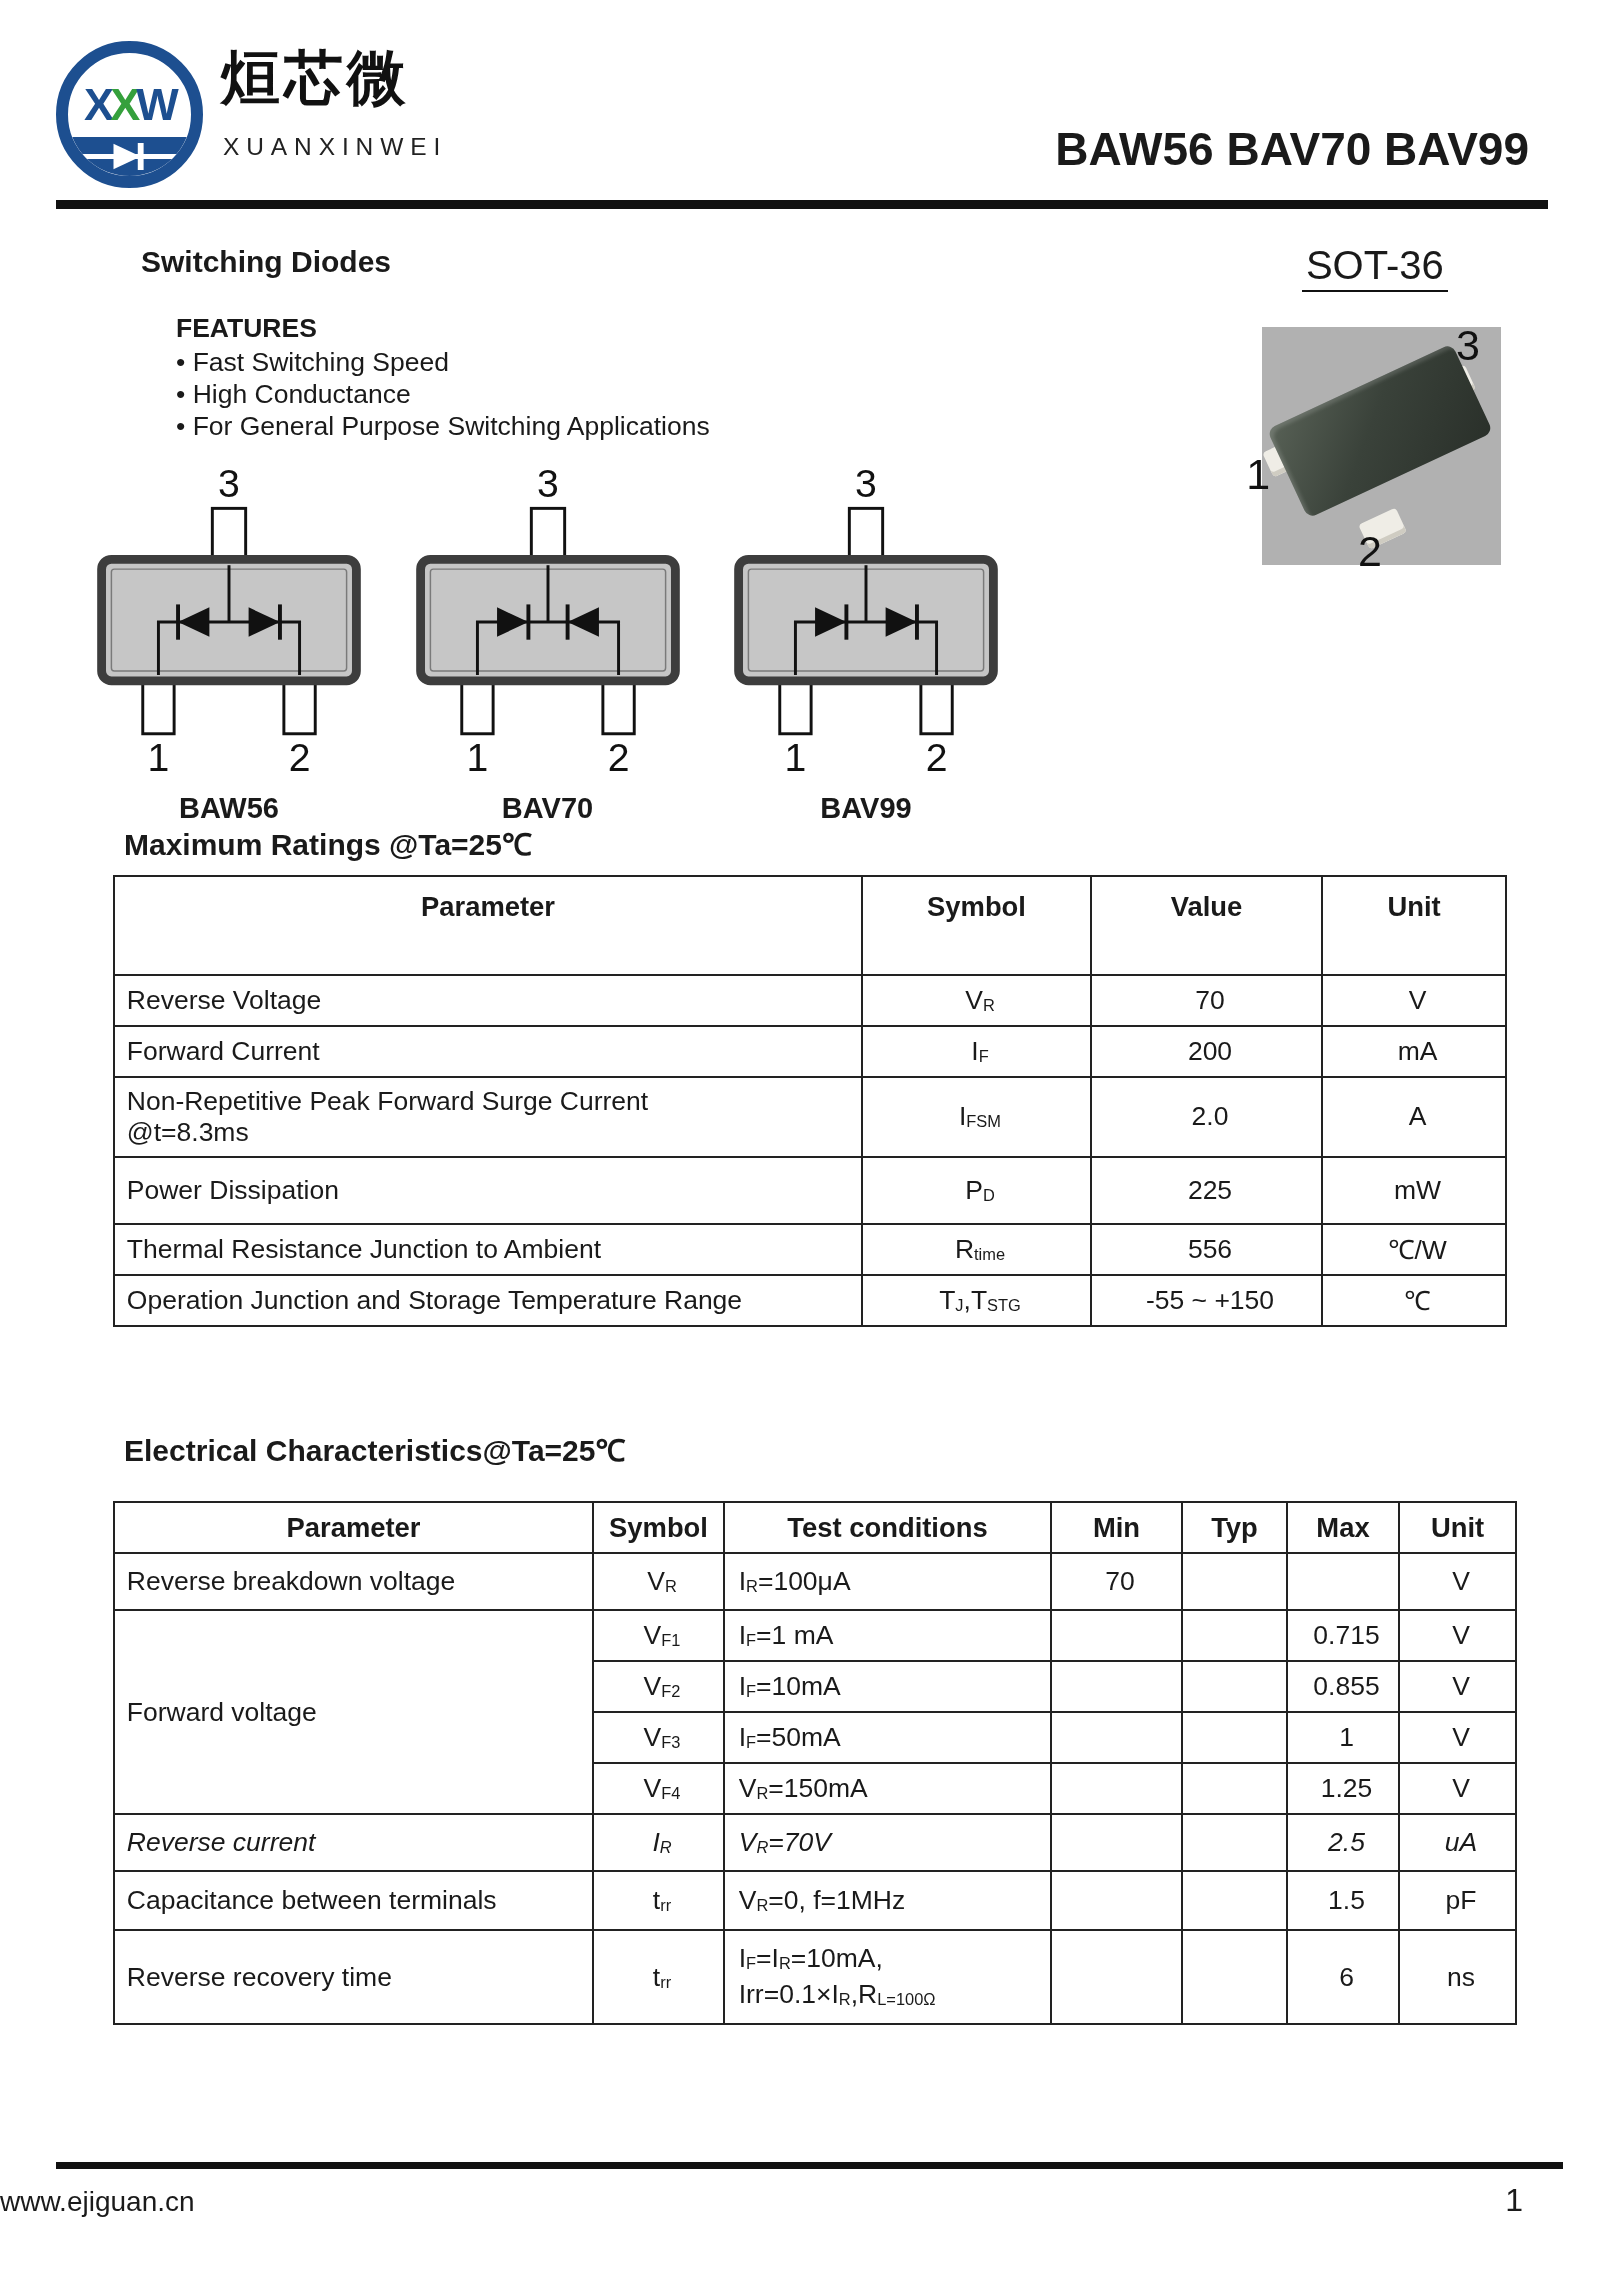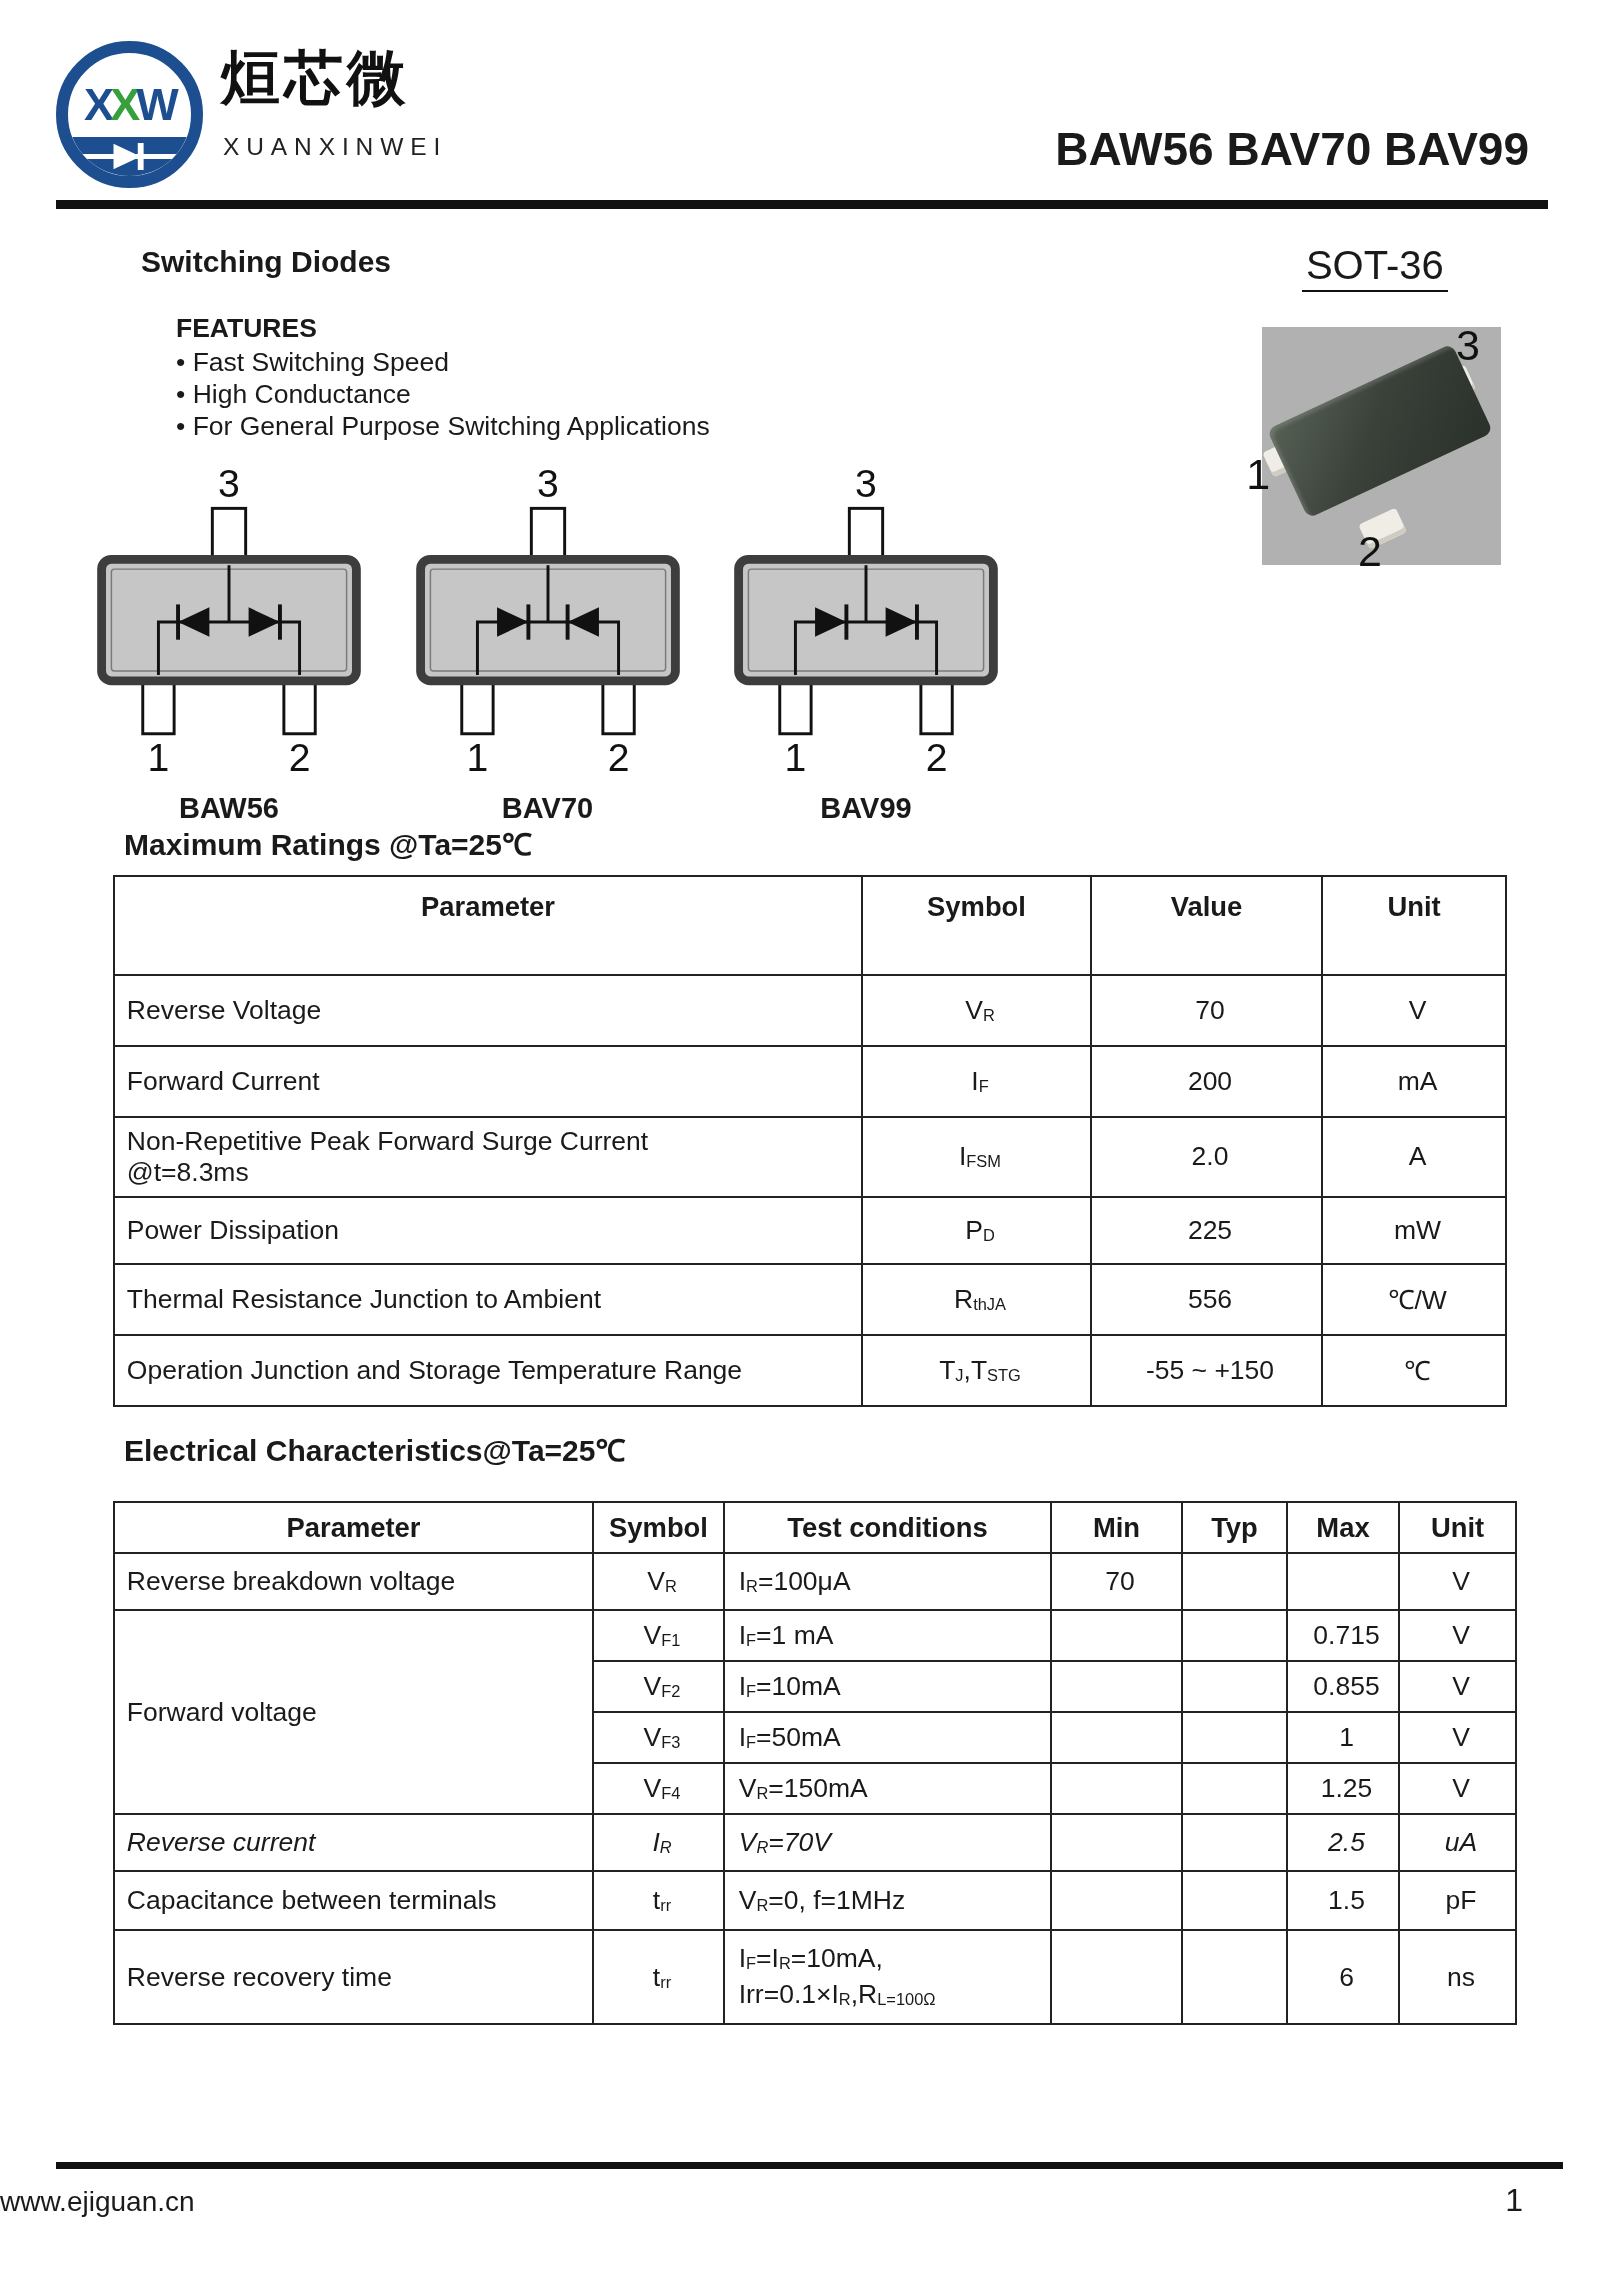--- a/index.html
+++ b/index.html
@@ -59,21 +59,21 @@
 
   
   table{border-collapse:collapse;table-layout:fixed;font-size:26.5px;}
   th,td{border:2px solid #222;overflow:hidden;}
   table{border:2.9px solid #222;}
   sub{font-size:0.62em;vertical-align:-2px;}
 
   .max{position:absolute;left:113px;top:875px;width:1393px;}
   .max th{height:82px;vertical-align:top;padding-top:13.7px;font-size:27.4px;}
   .max thead th{border-bottom:2.9px solid #222;}
-  .max tbody tr{height:71px;}
+  .max tbody tr{height:51px;}
   .max tbody tr.mr2{height:80px;}
   .max tbody tr.mr3{height:67px;}
   .cell-param{text-align:left;padding-left:11.8px;}
   .cell-center{text-align:center;padding-left:8px;}
 
   .elec{position:absolute;left:113px;top:1501px;width:1403px;}
   .elec th{height:47px;vertical-align:middle;font-size:27.4px;}
   .elec thead th{border-bottom:2.9px solid #222;}
   .elec tbody tr{height:51px;}
   .elec tbody tr.er0{height:57px;}
@@ -220,21 +220,21 @@
           <td class="cell-center">A</td>
         </tr>
         <tr class="mr3">
           <td class="cell-param">Power Dissipation</td>
           <td class="cell-center">P<sub>D</sub></td>
           <td class="cell-center">225</td>
           <td class="cell-center">mW</td>
         </tr>
         <tr class="mr4">
           <td class="cell-param">Thermal Resistance Junction to Ambient</td>
-          <td class="cell-center">R<sub>thJA</sub></td>
+          <td class="cell-center">R<sub>time</sub></td>
           <td class="cell-center">556</td>
           <td class="cell-center">℃/W</td>
         </tr>
         <tr class="mr5">
           <td class="cell-param">Operation Junction and Storage Temperature Range</td>
           <td class="cell-center">T<sub>J</sub>,T<sub>STG</sub></td>
           <td class="cell-center">-55 ~ +150</td>
           <td class="cell-center">℃</td>
         </tr>
       </tbody>

